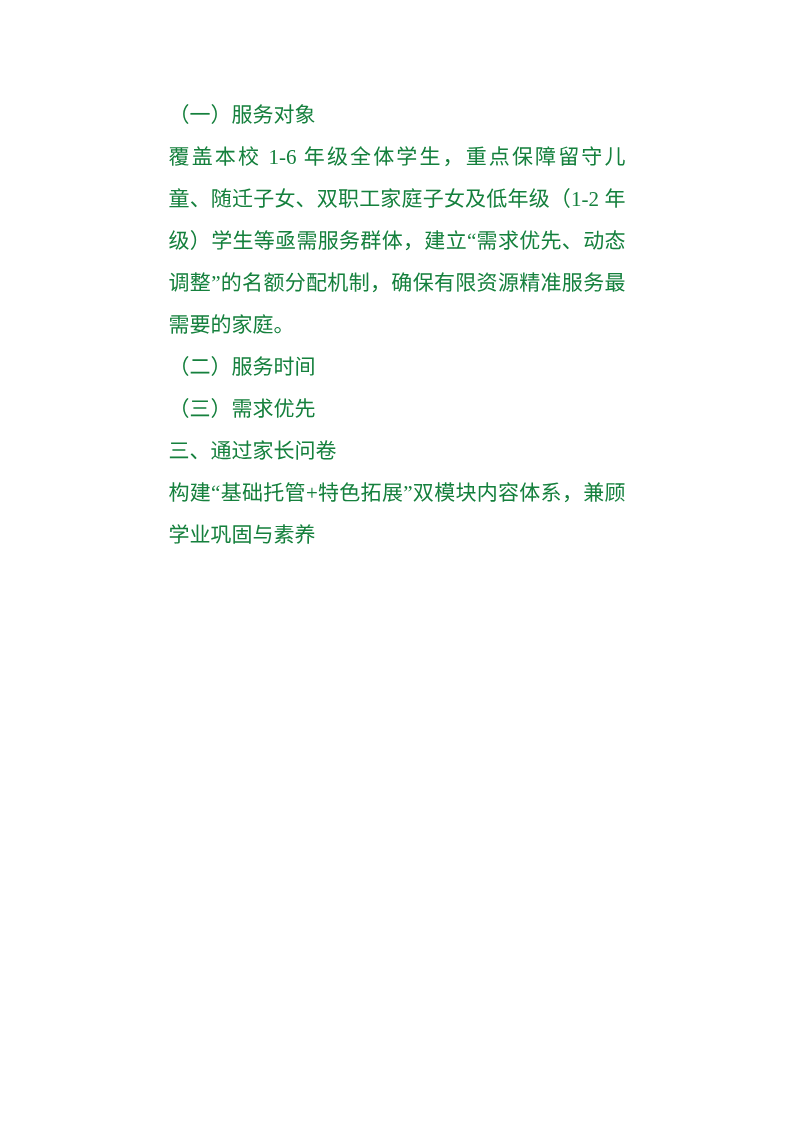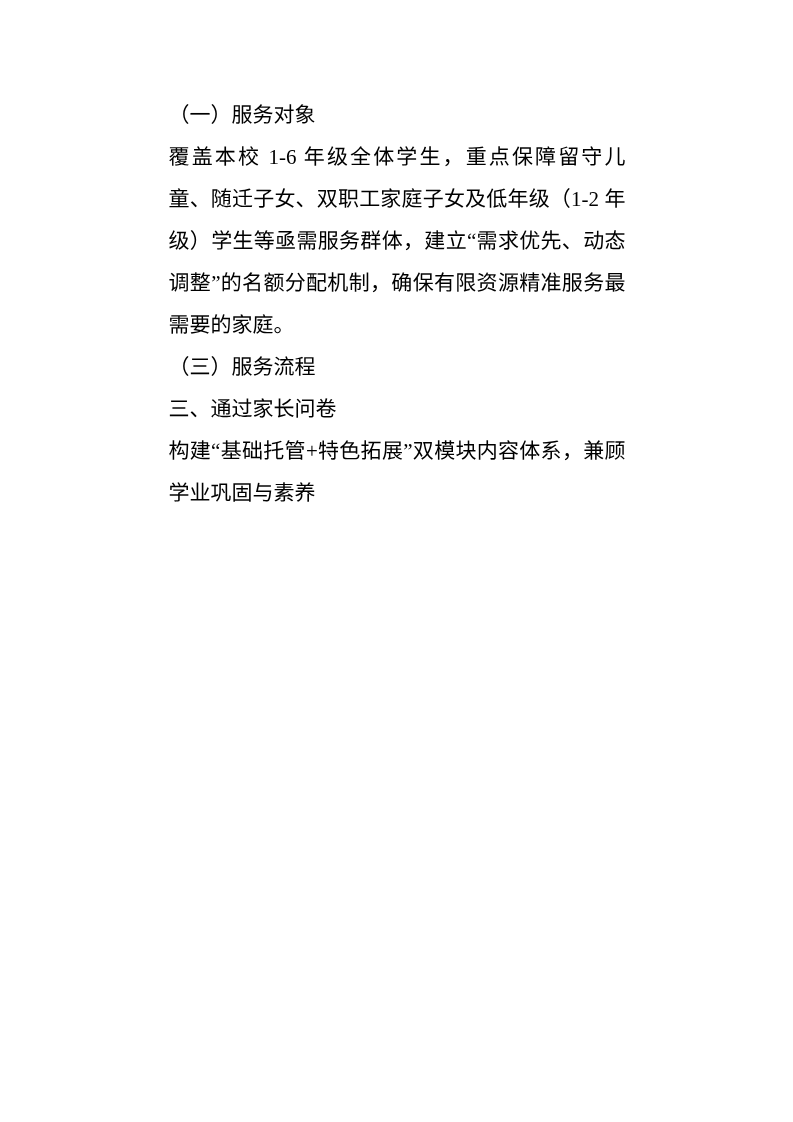--- a/index.html
+++ b/index.html
@@ -10,21 +10,21 @@
   .page {
     position: relative;
     width: 692px;
     height: 1122px;
     margin: 0 auto;
     background: #ffffff;
     overflow: hidden;
     box-sizing: border-box;
     padding: 94px 117px 0 118px;
     font-family: "Liberation Serif", "DejaVu Serif", serif;
-    color: #000000;
+    color: #15803d;
   }
   .doc-block {
     margin: 0;
     font-size: 21px;
     line-height: 42px;
     font-weight: 400;
   }
   .doc-heading {
     text-align: left;
   }
@@ -37,21 +37,22 @@
   }
 </style>
 </head>
 <body>
 
 <div class="page" lang="zh-CN">
   <p class="doc-block doc-heading">（一）服务对象</p>
 
   <p class="doc-block doc-para">覆盖本校 1-6 年级全体学生，重点保障留守儿童、随迁子女、双职工家庭子女及低年级（1-2 年级）学生等亟需服务群体，建立“需求优先、动态调整”的名额分配机制，确保有限资源精准服务最需要的家庭。</p>
 
+  <p class="doc-block doc-heading">（二）服务时间</p>
 
 
-  <p class="doc-block doc-heading">（三）服务流程</p>
+  <p class="doc-block doc-heading">（三）需求优先</p>
 
 
   <p class="doc-block doc-heading">三、通过家长问卷</p>
 
   <p class="doc-block doc-para">构建“基础托管+特色拓展”双模块内容体系，兼顾学业巩固与素养</p>
 </div>
 
 </body></html>

